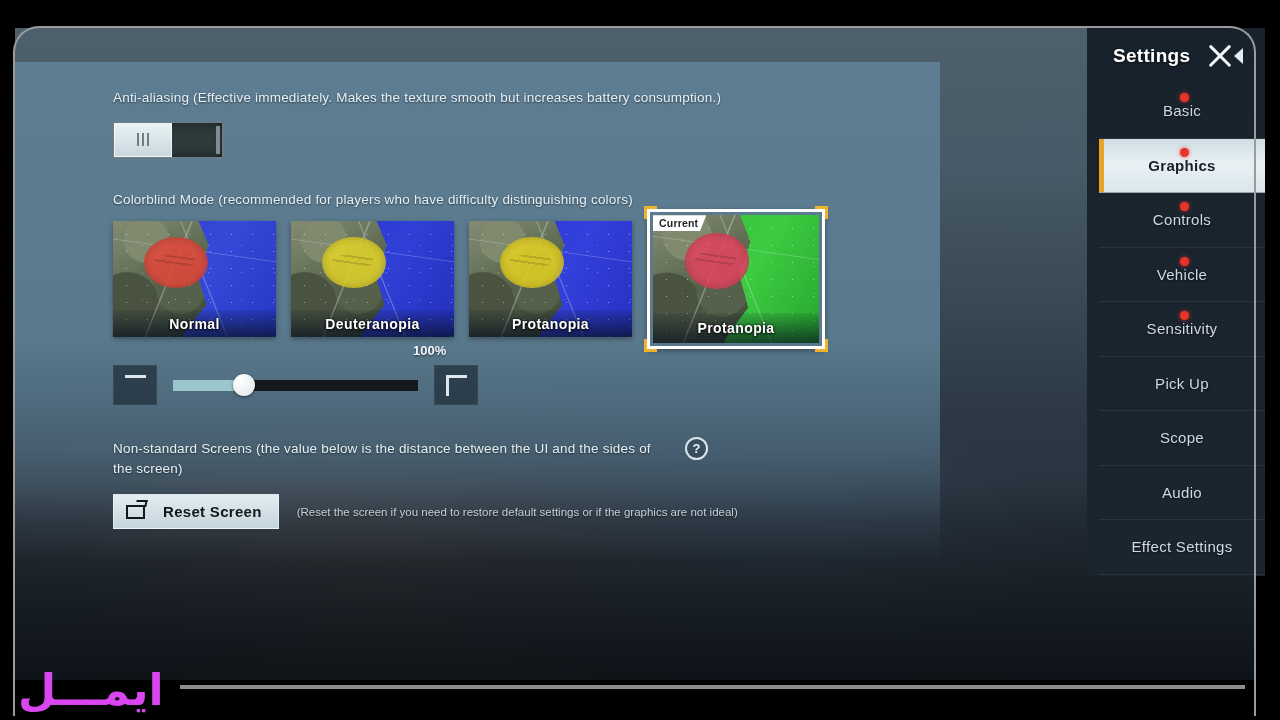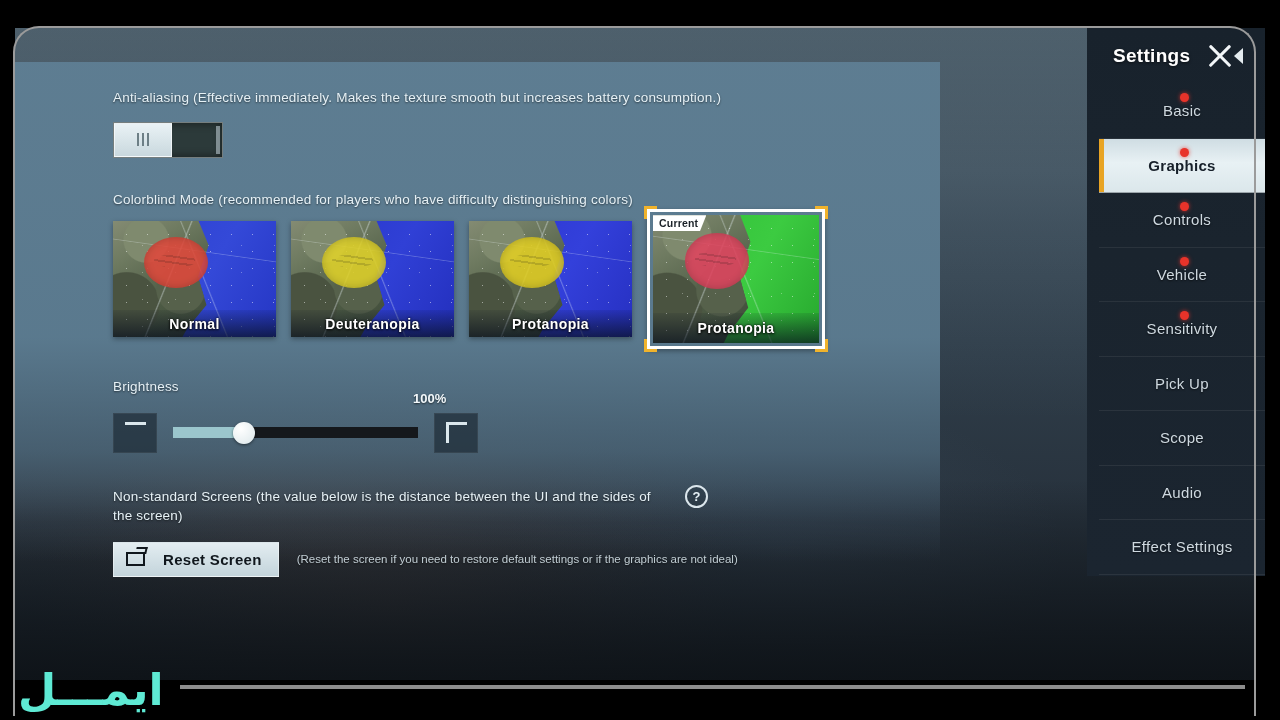--- a/index.html
+++ b/index.html
@@ -246,21 +246,21 @@
   .nav-item.active::before{
     content:""; position:absolute; left:0; top:0; bottom:0; width:5px; background:#e8a424;
   }
 
   
   #watermark{
     position:absolute; left:18px; bottom:8px; z-index:45;
     display:flex; align-items:center; gap:0;
   }
   #wm-text{
-    color:#5eead4; font-size:44px; font-weight:700; line-height:1;
+    color:#d946ef; font-size:44px; font-weight:700; line-height:1;
     direction:rtl; letter-spacing:-1px; font-family:"DejaVu Sans", sans-serif;
   }
   #wm-line{
     width:1065px; height:4px; background:#8d8d8d; margin-left:16px; margin-bottom:6px;
   }
   #bottom-bar{ position:absolute; left:0; bottom:0; width:1280px; height:4px; background:#000; z-index:46; }
 </style>
 </head>
 <body>
 
@@ -343,21 +343,20 @@
             <div class="dots"></div>
             <div class="blob" style="background:#e0455f"></div>
           </div>
           <div class="cap">
             <span>Protanopia</span>
           </div>
         </div>
 
       </div>
 
-      <div class="sec-label" id="brightness-label">Brightness</div>
 
       <div id="bright-row">
         <div class="step-btn">
           <span class="gl">
               <i class="h"></i>
             </span>
         </div>
         <div id="slider-track">
           <div id="slider-fill"></div>
           <div id="slider-knob"></div>

